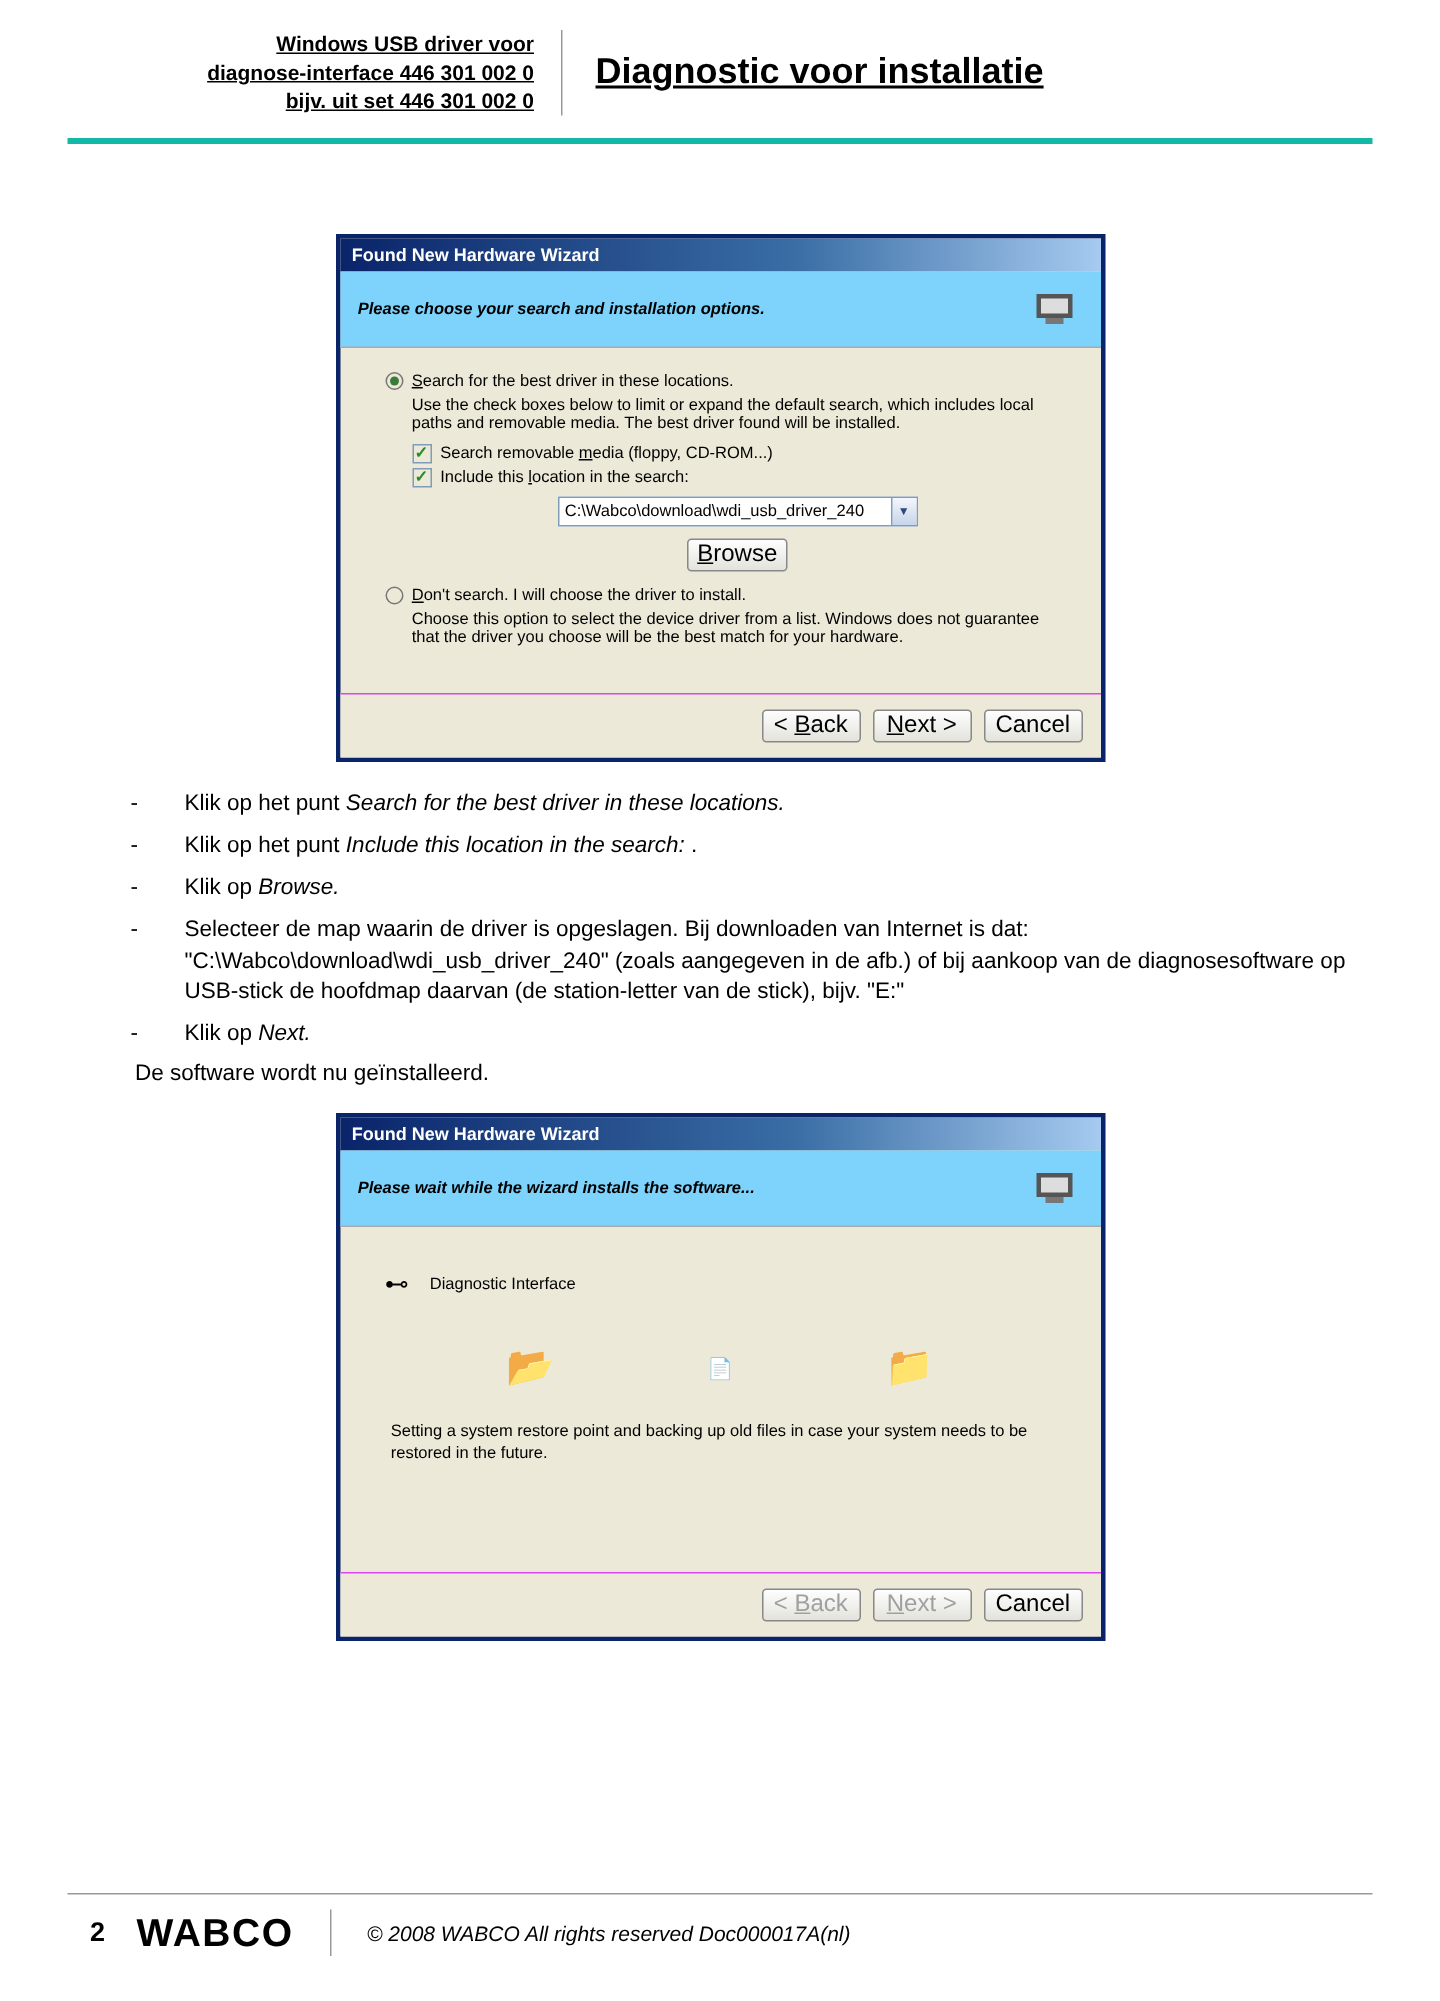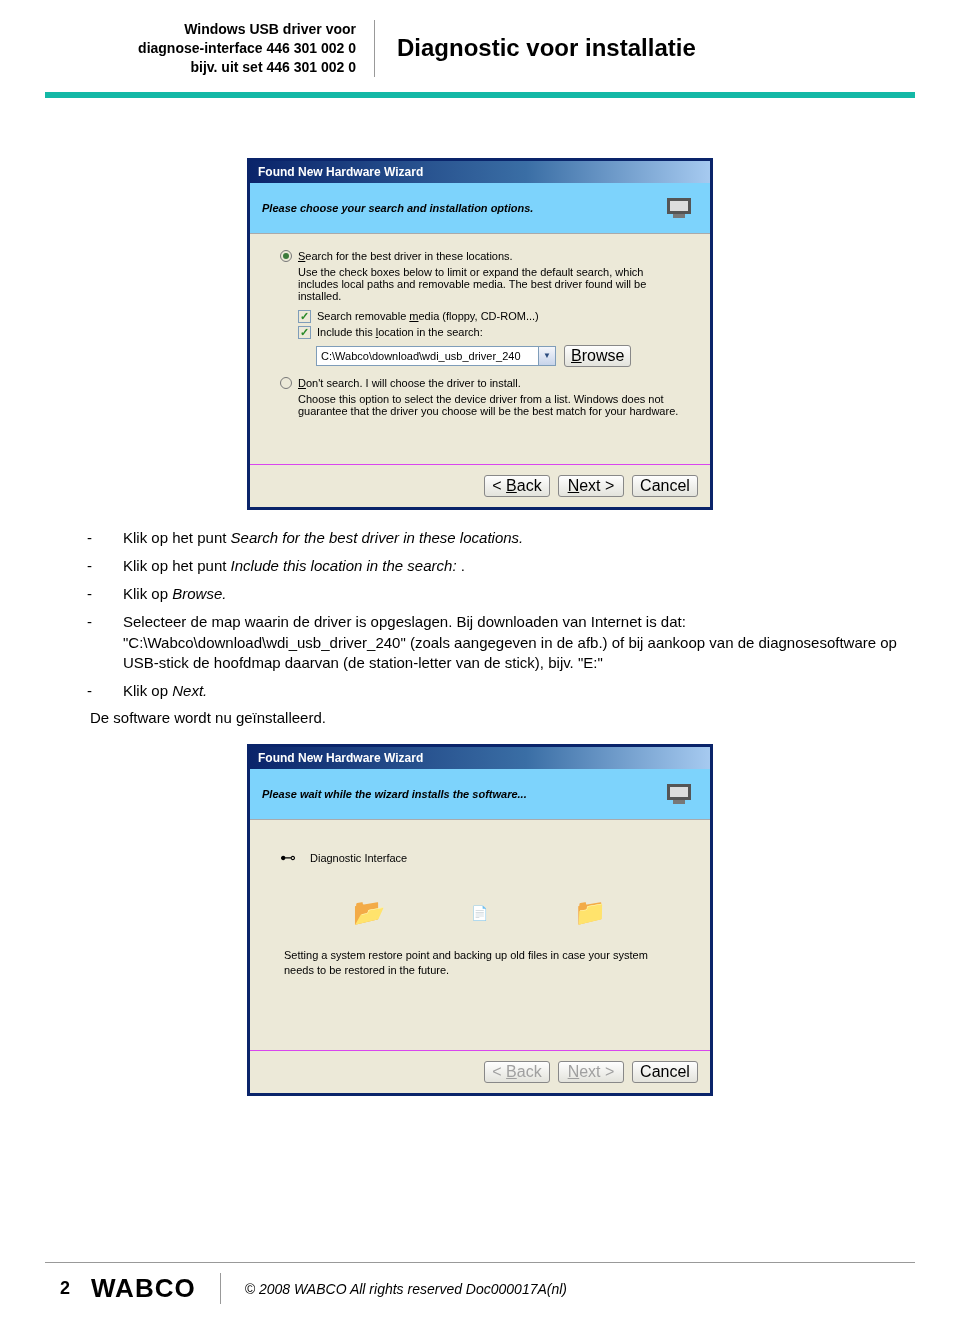--- a/index.html
+++ b/index.html
@@ -8,43 +8,44 @@
     height: 1334px;
     background: #fff;
     font-family: Arial, Helvetica, sans-serif;
     color: #000;
     position: relative;
   }
   .page-header {
     display: flex;
     align-items: center;
     padding: 20px 0 15px 0;
-    border-bottom: 6px solid #14b8a6;
+    border-bottom: 4px solid #14b8a6;
     margin: 0 45px;
+    text-decoration: underline;
   }
   .hdr-left {
     width: 330px;
     text-align: right;
     font-size: 14px;
     font-weight: bold;
     padding-right: 18px;
     border-right: 1px solid #999;
     line-height: 1.35;
   }
   .hdr-right {
     padding-left: 22px;
     font-size: 24px;
     font-weight: bold;
   }
   .content {
     padding: 0 45px;
     font-size: 15px;
   }
   .wizard-img {
-    width: 466px;
+    width: 513px;
     margin: 60px auto 18px auto;
   }
   .wz-box {
     border: 3px solid #0a246a;
     background: #ece9d8;
     font-family: Tahoma, Arial, sans-serif;
     font-size: 11px;
     color: #000;
   }
   .wz-title {
@@ -76,21 +77,21 @@
     display: inline-flex; align-items: center; justify-content: center;
   }
   .radio-dot.sel::after { content:""; width:6px; height:6px; background:#3c7a3c; border-radius:50%; }
   .sub { margin: 4px 0 8px 18px; color: #000; }
   .chk-line { display: flex; align-items: center; gap: 6px; margin: 3px 0 3px 18px; }
   .chk {
     width: 13px; height: 13px; border: 1px solid #7f9db9;
     display: inline-flex; align-items: center; justify-content: center;
     color: #2a8a2a; font-size: 11px; font-weight: bold; line-height: 1;
   }
-  .loc-row { display: flex; gap: 8px; align-items: center; margin: 6px 0 10px 36px; }
+  .loc-row { display: flex; gap: 8px; align-items: center; margin: 6px 0 10px 23px; flex-direction: column; }
   .combo {
     display: flex; align-items: center; border: 1px solid #7f9db9; background: #fff;
     width: 240px; height: 20px;
   }
   .combo-text { flex: 1; padding: 0 4px; font-size: 11px; white-space: nowrap; overflow: hidden; }
   .combo-arrow {
     width: 17px; height: 100%; border-left: 1px solid #7f9db9;
     background: linear-gradient(#f4f6fb,#c7d4ea);
     display: flex; align-items: center; justify-content: center; font-size: 8px; color: #2b4b7e;
   }

